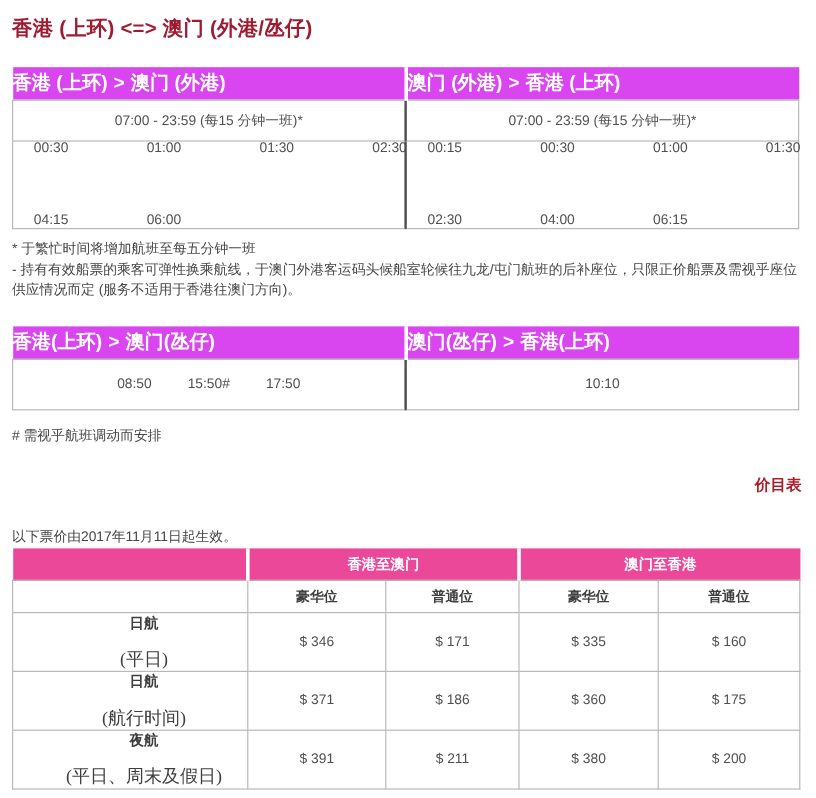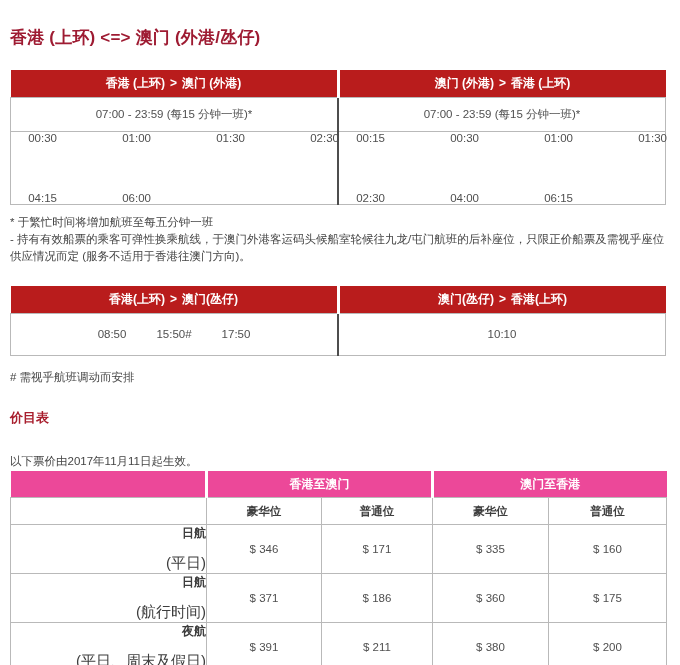--- a/index.html
+++ b/index.html
@@ -9,21 +9,21 @@
     color: #3d3d3d;
     height: 665px;
     overflow: hidden;
   }
   .wrap { padding: 8px 12px 0 10px; }
 
   .page-title {
     font-size: 17px;
     font-weight: bold;
     color: #9e1b32;
-    margin-top: 18px;
+    margin-top: 4px;
     letter-spacing: 0.2px;
   }
 
   .section-bar {
     display: flex;
     justify-content: space-between;
     align-items: center;
     margin-top: 24px;
   }
   .section-heading {
@@ -41,26 +41,26 @@
   .travel-time .tt-value { color: #555; }
   .clock { width: 15px; height: 15px; display: block; }
 
   table.sched {
     width: 656px;
     table-layout: fixed;
     border-collapse: collapse;
     margin-top: 21px;
   }
   table.sched thead th {
-    background: #b91c1c;
+    background: #d946ef;
     color: #ffffff;
-    font-size: 12px;
+    font-size: 16px;
     font-weight: bold;
     height: 27px;
-    text-align: center;
+    text-align: left;
     border: none;
   }
   table.sched thead th.gap { border-right: 3px solid #ffffff; }
   table.sched tbody td {
     border: 1px solid #b9b9b9;
     text-align: center;
     vertical-align: middle;
     font-size: 11.5px;
     color: #4f4f4f;
   }
@@ -83,21 +83,21 @@
   .note {
     margin-top: 9px;
     font-size: 11.5px;
     line-height: 1.5;
     color: #454545;
     max-width: 656px;
   }
   .note .note-line { display: block; }
   .hash-note { margin-top: 14px; font-size: 11.5px; color: #454545; }
 
-  .price-heading { margin-top: 24px; }
+  .price-heading { margin-top: 24px; text-align: right; }
   .effective-note { margin-top: 27px; font-size: 11.5px; color: #454545; margin-bottom: 2px; }
 
   table.price {
     width: 656px;
     table-layout: fixed;
     border-collapse: collapse;
   }
   table.price thead th {
     background: #ec4899;
     color: #ffffff;
@@ -111,23 +111,24 @@
   table.price td {
     border: 1px solid #b9b9b9;
     text-align: center;
     vertical-align: middle;
     font-size: 11.5px;
     color: #4f4f4f;
   }
   table.price tr.subhead td { height: 27px; font-weight: bold; color: #3f3f3f; }
   table.price tr.body-row td { height: 45px; }
   table.price td.row-label-cell {
-    text-align: right;
+    text-align: center;
     padding-left: 23px;
     color: #3d3d3d;
+    font-family: Liberation Serif, serif;
   }
   .row-label { font-weight: bold; font-size: 12px; display: block; }
   .row-sublabel { font-size: 15px; display: block; margin-top: 12px; }
 </style>
 </head>
 <body>
 
 <div class="wrap">
 
   <div class="page-title">香港 (上环) &lt;=&gt; 澳门 (外港/氹仔)</div>

